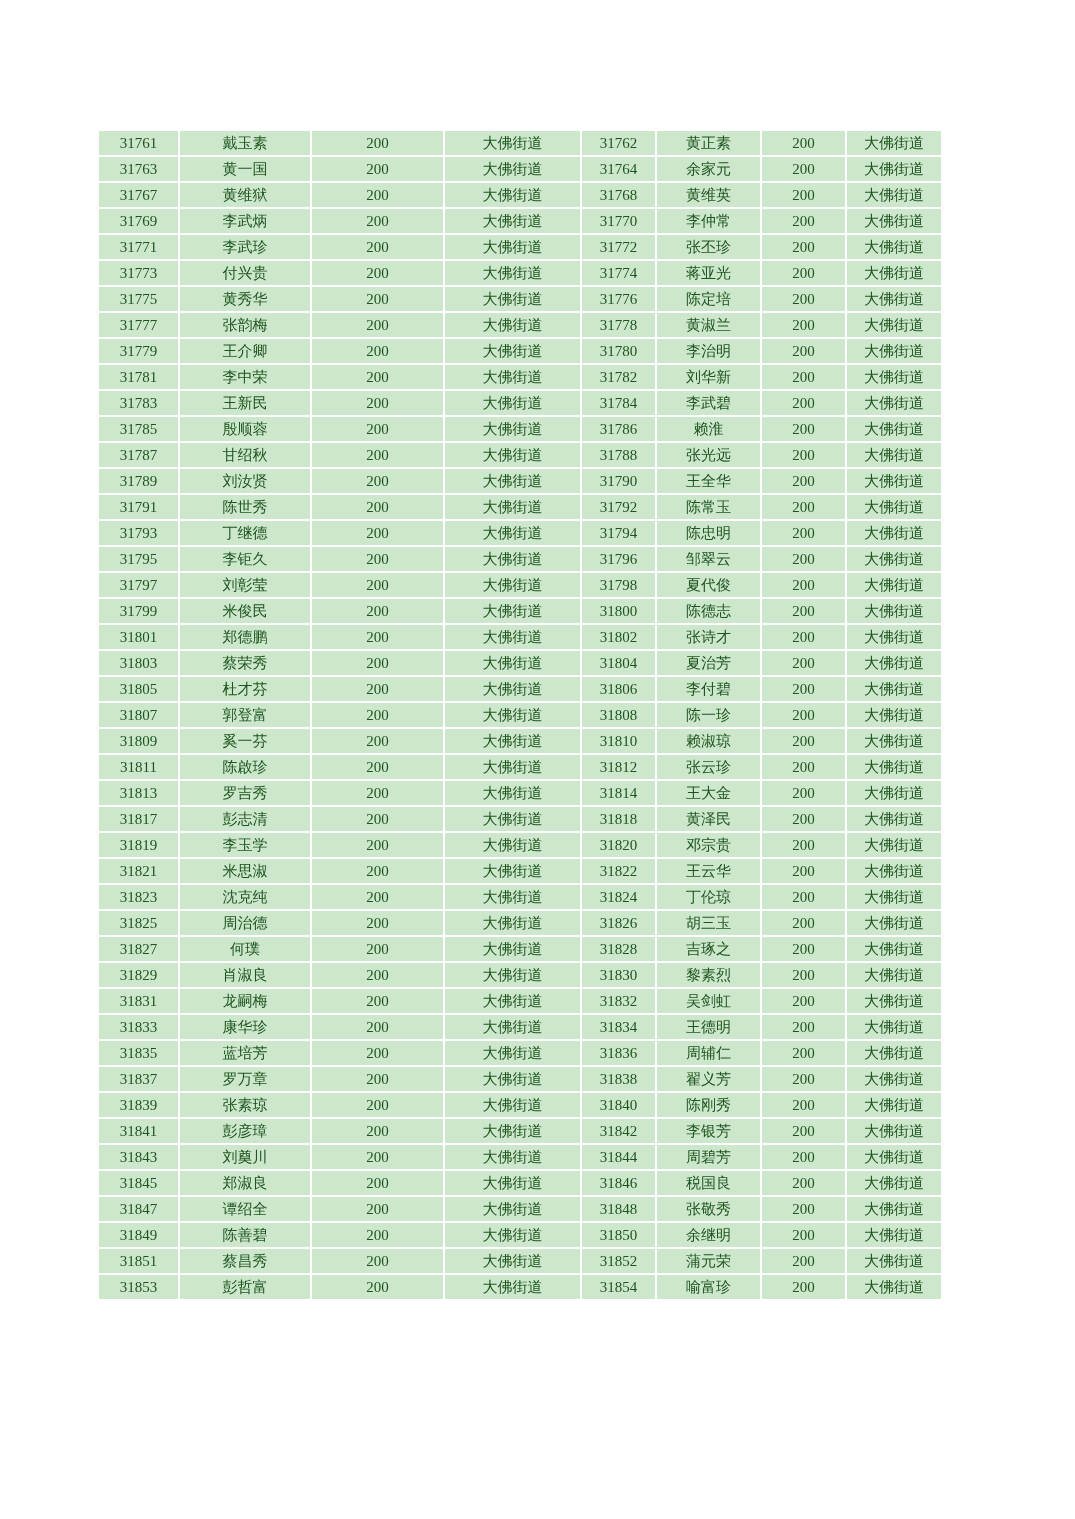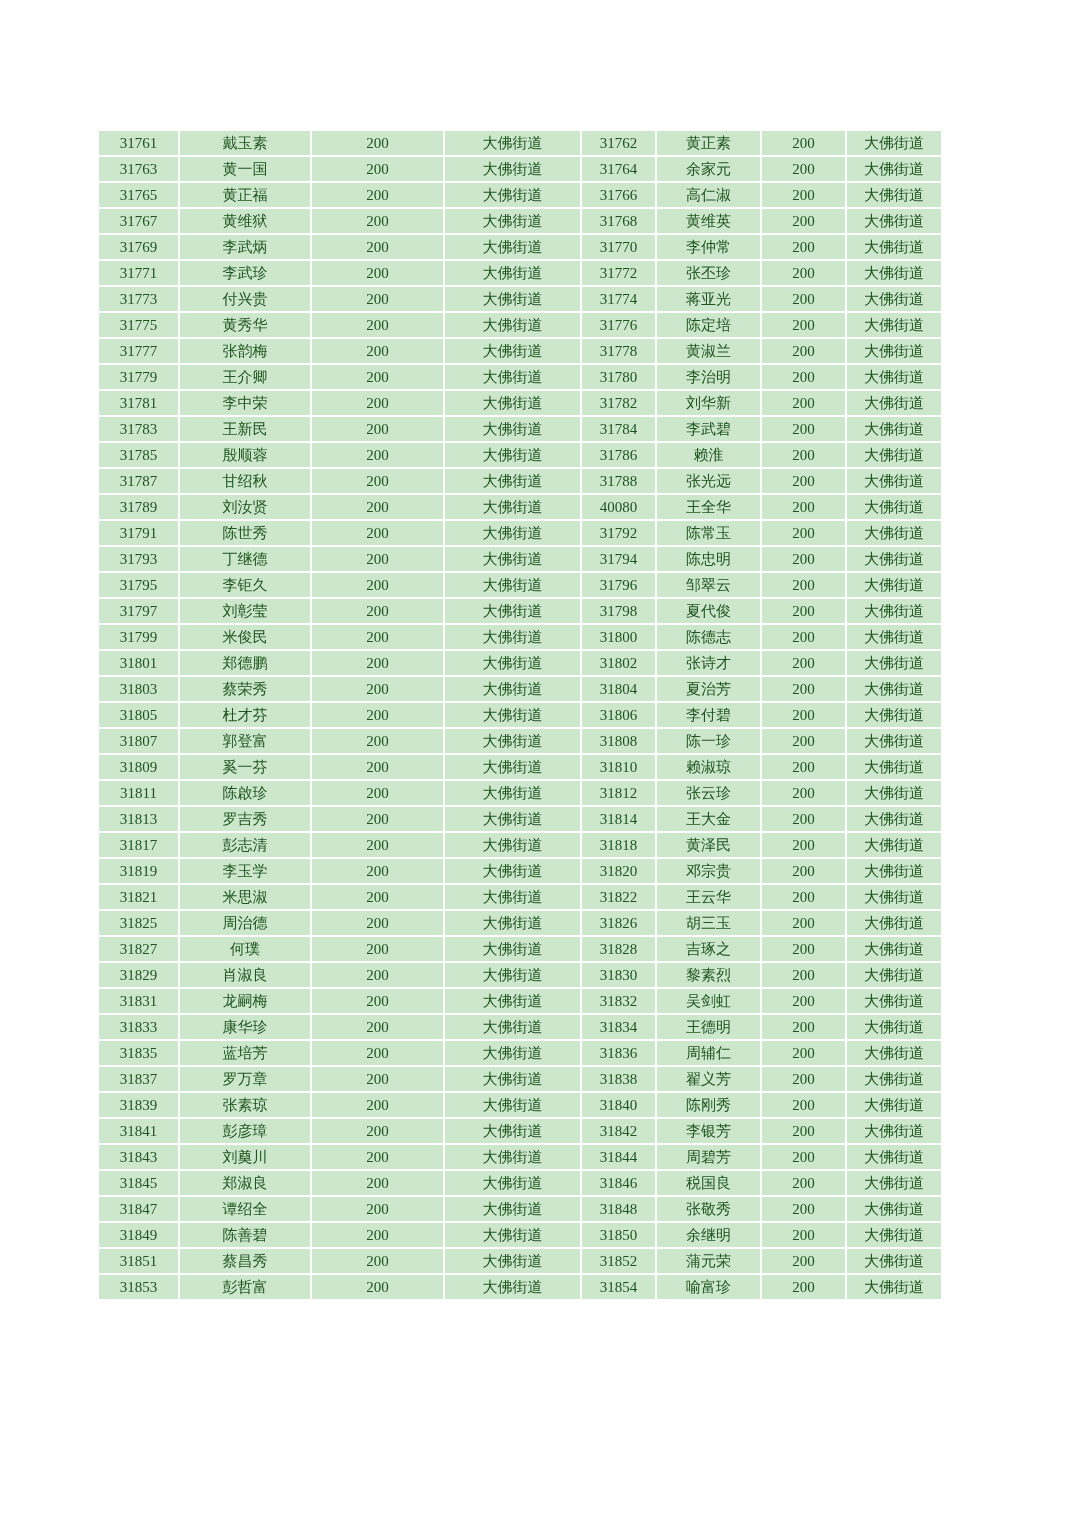--- a/index.html
+++ b/index.html
@@ -70,30 +70,20 @@
     <td>31763</td>
     <td>黄一国</td>
     <td>200</td>
     <td>大佛街道</td>
     <td>31764</td>
     <td>余家元</td>
     <td>200</td>
     <td>大佛街道</td>
   </tr>
 
-  <tr>
-    <td>31765</td>
-    <td>黄正福</td>
-    <td>200</td>
-    <td>大佛街道</td>
-    <td>31766</td>
-    <td>高仁淑</td>
-    <td>200</td>
-    <td>大佛街道</td>
-  </tr>
 
   <tr>
     <td>31767</td>
     <td>黄维狱</td>
     <td>200</td>
     <td>大佛街道</td>
     <td>31768</td>
     <td>黄维英</td>
     <td>200</td>
     <td>大佛街道</td>
@@ -207,21 +197,21 @@
     <td>张光远</td>
     <td>200</td>
     <td>大佛街道</td>
   </tr>
 
   <tr>
     <td>31789</td>
     <td>刘汝贤</td>
     <td>200</td>
     <td>大佛街道</td>
-    <td>40080</td>
+    <td>31790</td>
     <td>王全华</td>
     <td>200</td>
     <td>大佛街道</td>
   </tr>
 
   <tr>
     <td>31791</td>
     <td>陈世秀</td>
     <td>200</td>
     <td>大佛街道</td>
@@ -379,20 +369,30 @@
     <td>31821</td>
     <td>米思淑</td>
     <td>200</td>
     <td>大佛街道</td>
     <td>31822</td>
     <td>王云华</td>
     <td>200</td>
     <td>大佛街道</td>
   </tr>
 
+  <tr>
+    <td>31823</td>
+    <td>沈克纯</td>
+    <td>200</td>
+    <td>大佛街道</td>
+    <td>31824</td>
+    <td>丁伦琼</td>
+    <td>200</td>
+    <td>大佛街道</td>
+  </tr>
 
   <tr>
     <td>31825</td>
     <td>周治德</td>
     <td>200</td>
     <td>大佛街道</td>
     <td>31826</td>
     <td>胡三玉</td>
     <td>200</td>
     <td>大佛街道</td>

